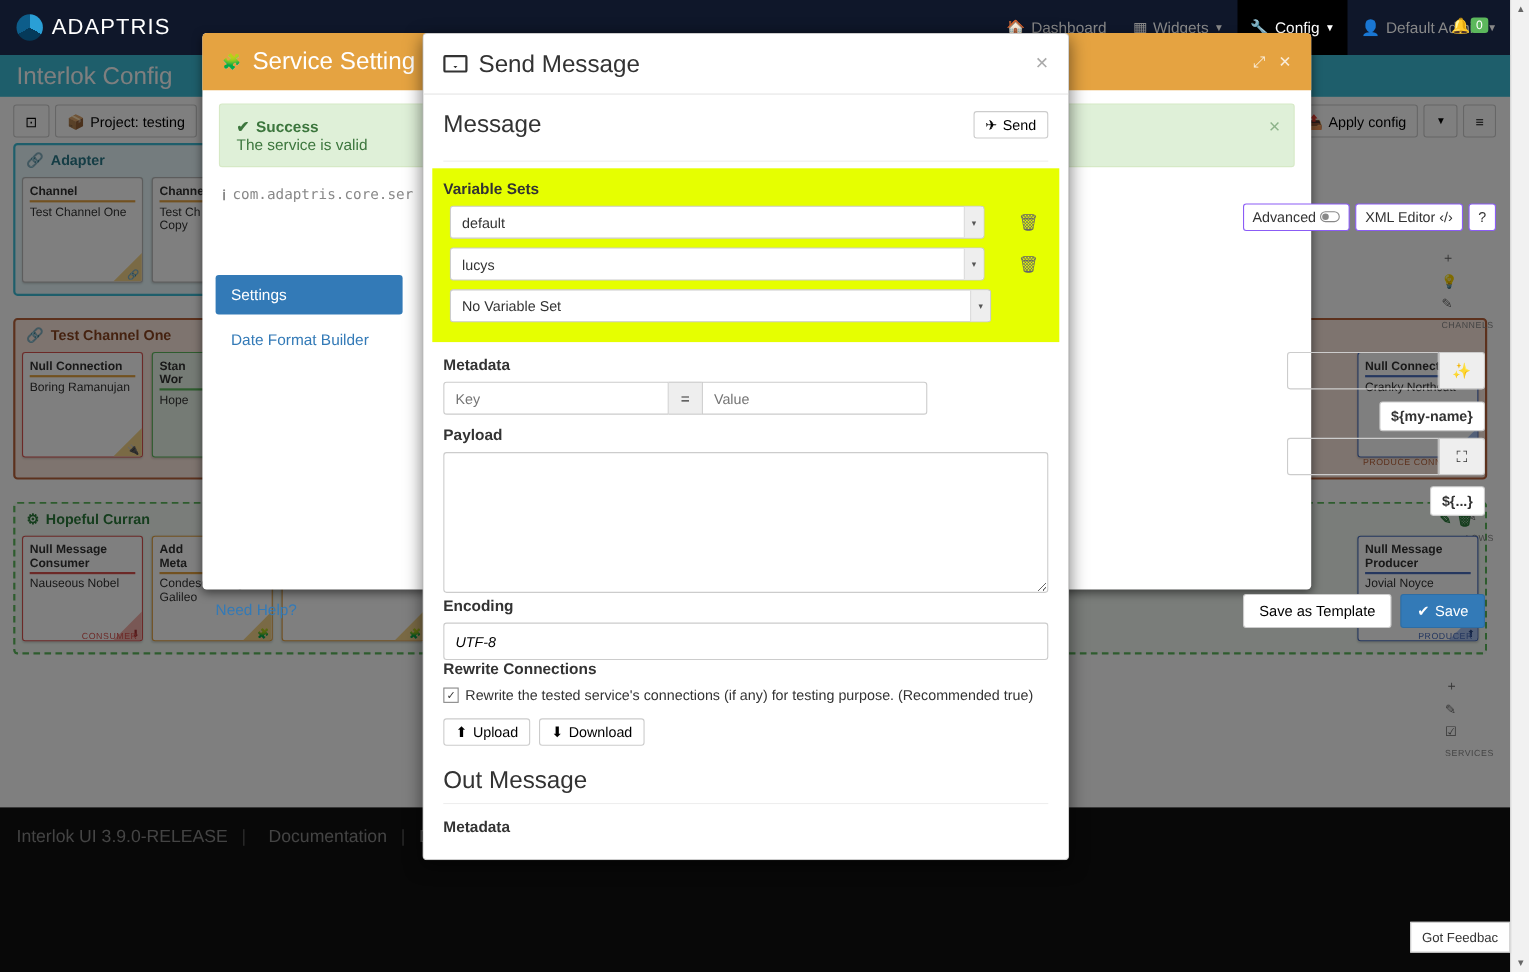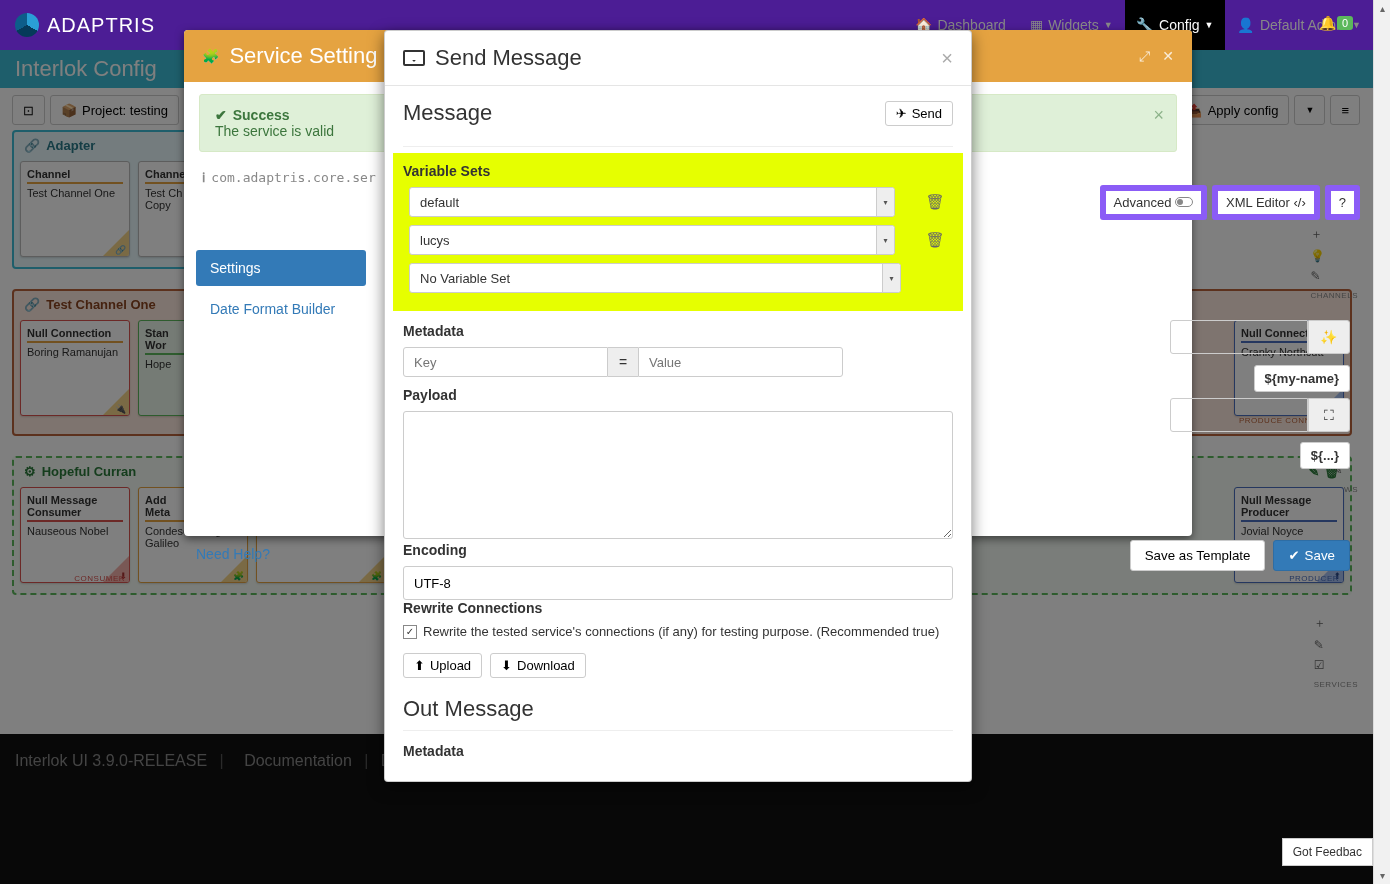--- a/index.html
+++ b/index.html
@@ -4,21 +4,21 @@
 <style>
 * { box-sizing: border-box; margin: 0; padding: 0; }
 body { font-family: "Helvetica Neue", Helvetica, Arial, sans-serif; font-size: 14px; background: #000; color: #333; overflow: hidden; }
 .viewport { width: 1390px; height: 884px; position: relative; background: #fff; }
 .scrollbar-track { position: absolute; right: 0; top: 0; width: 17px; height: 100%; background: #f1f1f1; border-left: 1px solid #ddd; }
 .scroll-up, .scroll-down { position: absolute; width: 17px; height: 17px; background: #f1f1f1; text-align: center; font-size: 10px; line-height: 17px; color: #666; cursor: pointer; }
 .scroll-up { top: 0; }
 .scroll-down { bottom: 0; }
 
 
-.topnav { position: absolute; top: 0; left: 0; right: 17px; height: 50px; background: #4c1d95; display: flex; align-items: center; }
+.topnav { position: absolute; top: 0; left: 0; right: 17px; height: 50px; background: #0f172a; display: flex; align-items: center; }
 .brand { display: flex; align-items: center; padding: 0 15px; color: #fff; font-size: 20px; letter-spacing: 1px; }
 .logo-icon { width: 24px; height: 24px; border-radius: 50%; background: conic-gradient(#2a9fd6 0 120deg, #053a5a 120deg 240deg, #0d5d8a 240deg 360deg); margin-right: 8px; }
 .topnav-right { margin-left: auto; display: flex; align-items: center; color: #888; height: 100%; }
 .nav-item { padding: 0 12px; height: 100%; display: flex; align-items: center; gap: 5px; cursor: pointer; color: #888; }
 .nav-item.active { background: #000; color: #fff; }
 .caret-down { font-size: 9px; }
 .notif-badge { position: absolute; top: 15px; right: 20px; display: flex; align-items: center; }
 .notif-count { background: #5cb85c; color: #fff; font-size: 11px; padding: 1px 5px; border-radius: 3px; }
 
 
@@ -35,21 +35,21 @@
 
 .service-modal { position: absolute; top: 30px; left: 184px; width: 1008px; background: #fff; border-radius: 4px; box-shadow: 0 3px 9px rgba(0,0,0,.5); }
 .service-modal-header { background: #e5a341; color: #fff; padding: 13px 18px; display: flex; align-items: center; gap: 10px; border-radius: 4px 4px 0 0; }
 .service-modal-header h3 { font-size: 22px; font-weight: 500; }
 .service-header-icons { margin-left: auto; display: flex; gap: 12px; color: #fff; opacity: .8; }
 .success-alert { margin: 12px 15px; background: #dff0d8; border: 1px solid #d6e9c6; color: #3c763d; padding: 12px 15px; border-radius: 3px; position: relative; }
 .success-alert .close-alert { position: absolute; right: 12px; top: 10px; color: #3c763d; opacity: .5; font-size: 18px; cursor: pointer; }
 .success-title { font-weight: bold; display: flex; align-items: center; gap: 6px; }
 .classname-row { padding: 4px 18px 10px; color: #888; font-family: Menlo, Consolas, monospace; font-size: 13px; display: flex; align-items: center; gap: 6px; }
 .right-chips { position: absolute; right: 30px; top: 185px; display: flex; gap: 5px; }
-.chip { background: #fff; border: 6px solid #8b5cf6; border-radius: 3px; padding: 4px 8px; font-size: 13px; cursor: pointer; }
+.chip { background: #fff; border: 1px solid #8b5cf6; border-radius: 3px; padding: 4px 8px; font-size: 13px; cursor: pointer; }
 .toggle-pill { width: 18px; height: 10px; border: 1px solid #888; border-radius: 6px; display: inline-block; position: relative; }
 .toggle-pill::after { content:""; width:6px; height:6px; background:#888; border-radius:50%; position:absolute; left:1px; top:1px; }
 .sidebar-settings { position: absolute; left: 196px; top: 250px; width: 170px; }
 .tab-pill { background: #337ab7; color: #fff; padding: 10px 14px; border-radius: 3px; margin-bottom: 8px; }
 .link-like { color: #337ab7; padding: 6px 14px; cursor: pointer; line-height: 1.4; }
 .need-help { position: absolute; left: 196px; top: 546px; color: #337ab7; cursor: pointer; }
 .input-stub { border: 1px solid #ccc; border-radius: 3px; }
 .magic-btn, .expand-btn { border:1px solid #ccc; background:#eee; width:42px; height:34px; display:flex;align-items:center;justify-content:center; }
 .name-token { position: absolute; right: 40px; top: 365px; border: 1px solid #ccc; background:#fff; border-radius:3px; padding: 5px 10px; font-weight: bold; font-size: 13px; }
 .varsub-token { position: absolute; right: 40px; top: 442px; border:1px solid #ccc; background:#fff; border-radius:3px; padding:5px 10px; font-weight:bold; font-size:13px; }
@@ -71,21 +71,21 @@
 .varset-row { display: flex; gap: 28px; align-items: center; margin-bottom: 8px; padding: 0 6px;}
 .select-fake { flex: 1; border: 1px solid #ccc; background: #fff; border-radius: 3px; height: 30px; display: flex; align-items: center; position: relative; }
 .select-fake span { padding: 0 10px; font-size: 13px; }
 .select-caret { position: absolute; right: 0; top: 0; width: 18px; height: 28px; background: #eee; border-left: 1px solid #ccc; display:flex;align-items:center;justify-content:center; font-size:8px; border-radius: 0 3px 3px 0; color:#555;}
 .trash-icon { color: #666; width: 24px; text-align: center; cursor: pointer; font-size: 15px; }
 .metadata-row { display: flex; gap:0; margin-bottom:10px;}
 .meta-key { flex: 1; border: 1px solid #ccc; border-radius: 3px 0 0 3px; height: 30px; padding: 0 10px; font-size: 13px; }
 .meta-eq { width: 30px; height: 30px; border: 1px solid #ccc; border-left: none; border-right: none; background: #eee; display:flex;align-items:center;justify-content:center; }
 .meta-val { flex: 1; border: 1px solid #ccc; border-radius: 0 3px 3px 0; height: 30px; padding: 0 10px; font-size: 13px; }
 .payload-area { width: 100%; height: 128px; border: 1px solid #ccc; border-radius: 3px; resize: both; }
-.encoding-input { width: 100%; height: 34px; border: 1px solid #ccc; border-radius: 3px; padding: 0 10px; font-size: 13px; }
+.encoding-input { width: 100%; height: 34px; border: 1px solid #ccc; border-radius: 3px; padding: 0 10px; font-size: 13px; font-style: italic; }
 .rewrite-label { font-size: 13px; display: flex; align-items: center; gap: 6px; margin: 6px 0 14px; }
 .checkbox-fake { width: 14px; height: 14px; border: 1px solid #888; display: inline-flex; align-items:center; justify-content:center; font-size: 10px; color: #333; }
 .upload-row { display: flex; gap: 8px; margin-bottom: 18px; }
 .out-header { font-size: 22px; font-weight: 400; border-bottom: 1px solid #eee; padding-bottom: 8px; margin-bottom: 12px; }
 .section-gap { }
 
 
 .canvas-bg { position: absolute; top: 130px; left: 12px; right: 30px; bottom: 190px; }
 .adapter-box { border: 2px solid #3dbdd6; border-radius: 4px; background: #e8f9fc; padding: 4px; width: 380px; }
 .adapter-header { display: flex; align-items: center; gap: 6px; padding: 2px 6px; font-weight: bold; color: #2a7a8a; font-size: 13px; }

